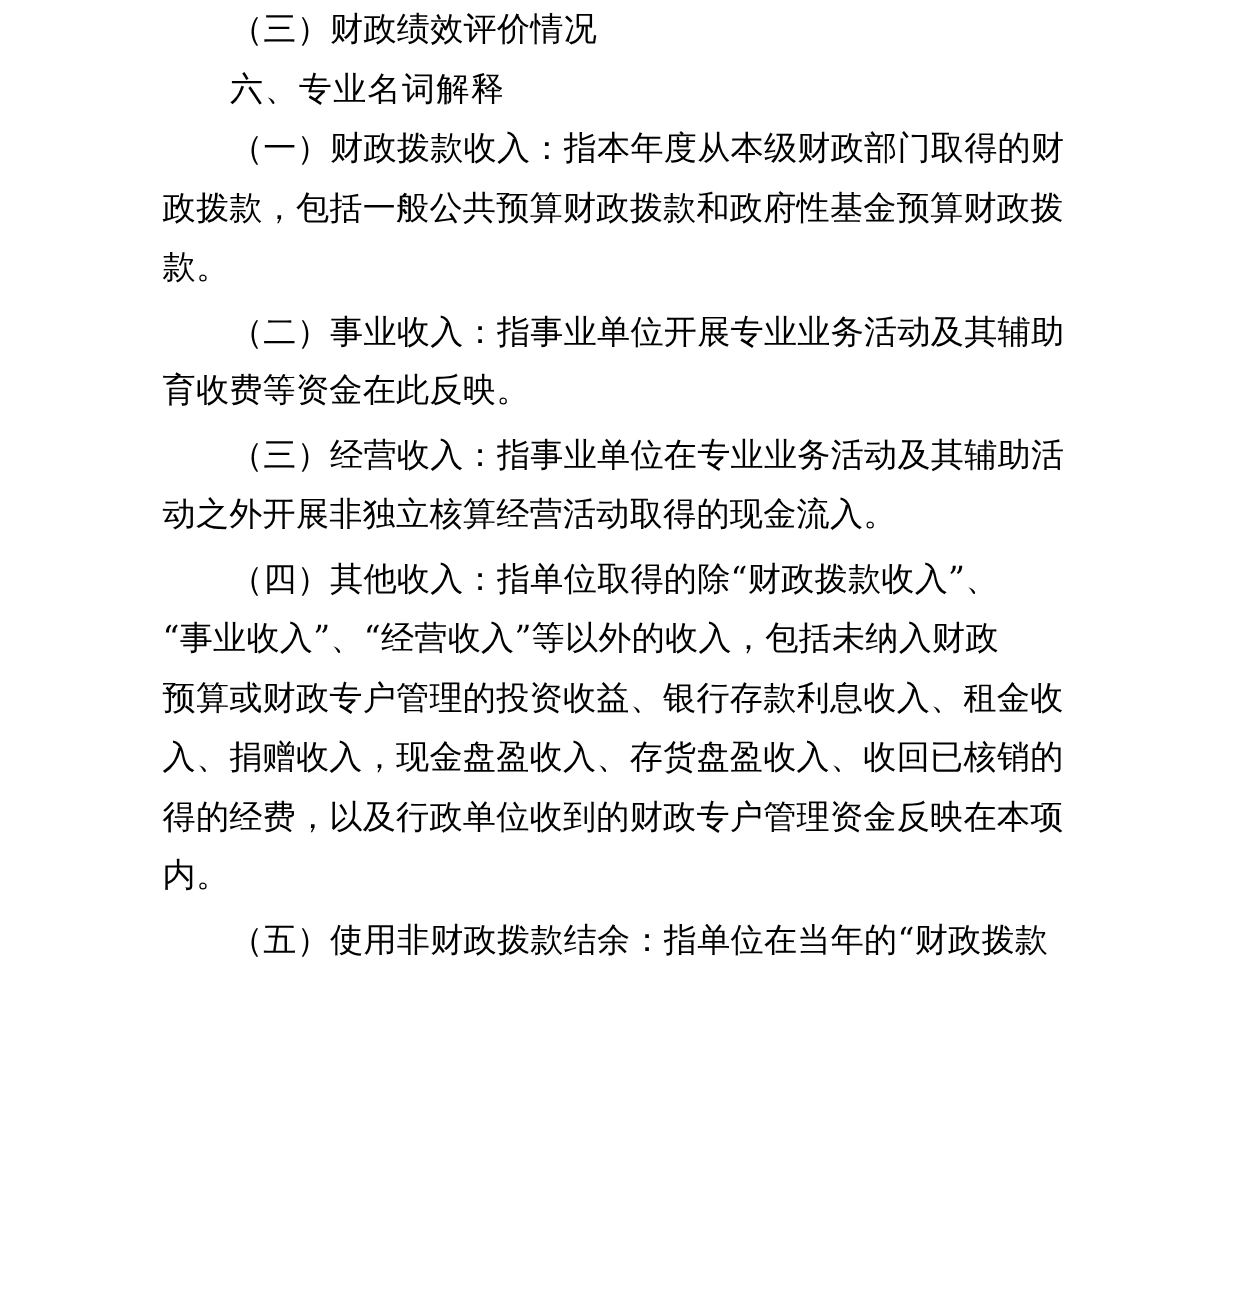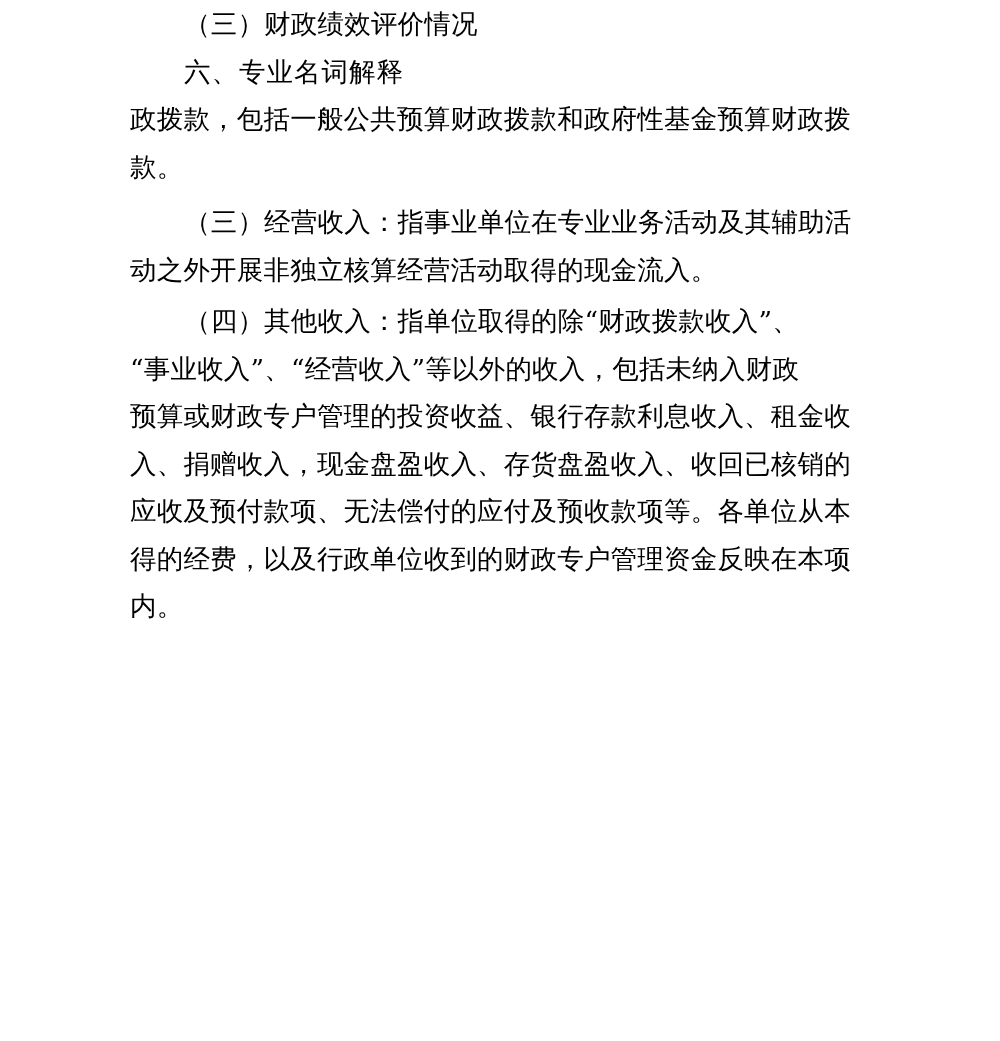--- a/index.html
+++ b/index.html
@@ -44,46 +44,49 @@
 <body>
 
 <div id="page">
 
   <div class="line indent">（三）财政绩效评价情况</div>
 
 
   <div class="line heading">六、专业名词解释</div>
 
   <div>
+    <div class="line indent">（一）财政拨款收入：指本年度从本级财政部门取得的财</div>
     <div class="line">政拨款，包括一般公共预算财政拨款和政府性基金预算财政拨</div>
     <div class="line">款。</div>
   </div>
 
   <div class="spacer-sm"></div>
 
   <div>
+    <div class="line indent">（二）事业收入：指事业单位开展专业业务活动及其辅助</div>
+    <div class="line">育收费等资金在此反映。</div>
   </div>
 
   <div class="spacer-sm"></div>
 
   <div>
     <div class="line indent">（三）经营收入：指事业单位在专业业务活动及其辅助活</div>
     <div class="line">动之外开展非独立核算经营活动取得的现金流入。</div>
   </div>
 
   <div class="spacer-sm"></div>
 
   <div>
     <div class="line indent">（四）其他收入：指单位取得的除“财政拨款收入”、</div>
     <div class="line">“事业收入”、“经营收入”等以外的收入，包括未纳入财政</div>
     <div class="line">预算或财政专户管理的投资收益、银行存款利息收入、租金收</div>
     <div class="line">入、捐赠收入，现金盘盈收入、存货盘盈收入、收回已核销的</div>
-    <div class="line">应收及预付款项、无法偿付的应付及预收款项等。各单位从本</div>
     <div class="line">得的经费，以及行政单位收到的财政专户管理资金反映在本项</div>
     <div class="line">内。</div>
   </div>
 
   <div class="spacer-sm"></div>
 
   <div>
+    <div class="line indent">（五）使用非财政拨款结余：指单位在当年的“财政拨款</div>
   </div>
 
 </div>
 
 </body></html>

